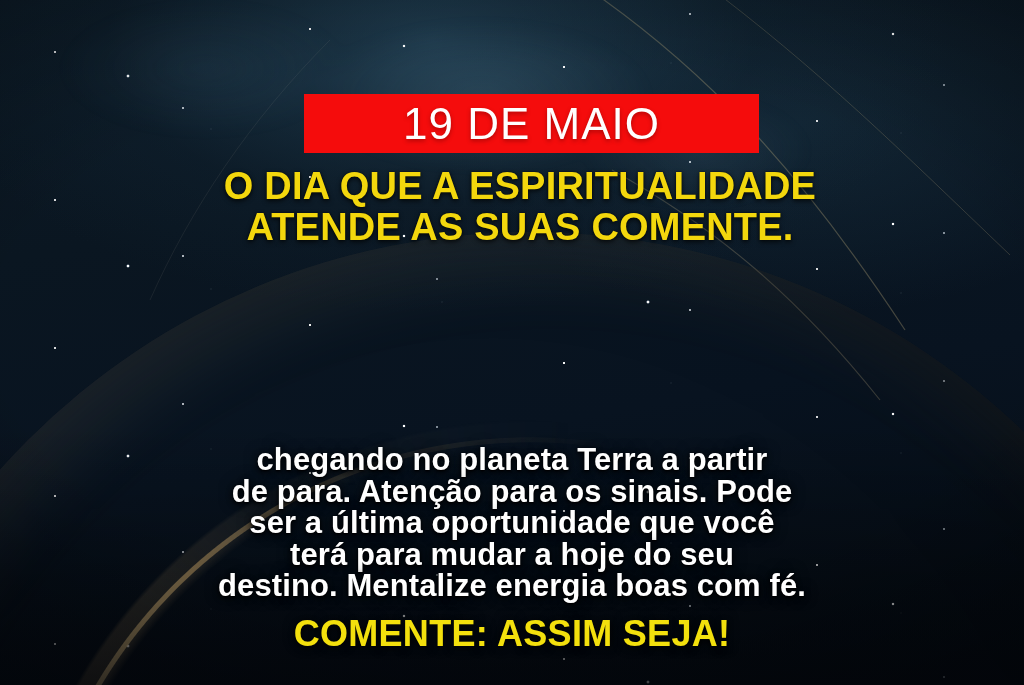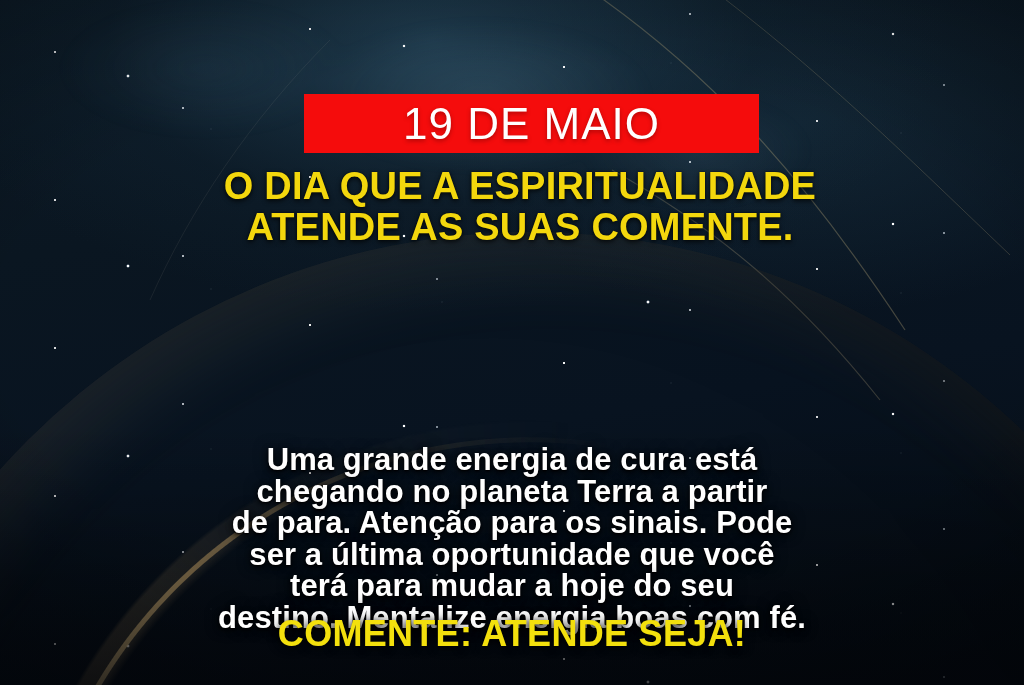--- a/index.html
+++ b/index.html
@@ -296,24 +296,23 @@
     <div class="date-banner">
       <div class="date-banner-text">19 DE MAIO</div>
     </div>
 
     <div class="headline">
       <span>O DIA QUE A ESPIRITUALIDADE</span>
       <span>ATENDE AS SUAS COMENTE.</span>
     </div>
 
     <div class="body-copy">
-      <span>Uma grande energia de cura está</span>
       <span>chegando no planeta Terra a partir</span>
       <span>de para. Atenção para os sinais. Pode</span>
       <span>ser a última oportunidade que você</span>
       <span>terá para mudar a hoje do seu</span>
       <span>destino. Mentalize energia boas com fé.</span>
     </div>
 
-    <div class="cta">COMENTE: ATENDE SEJA!</div>
+    <div class="cta">COMENTE: ASSIM SEJA!</div>
 
   </div>
 </div>
 
 </body></html>

